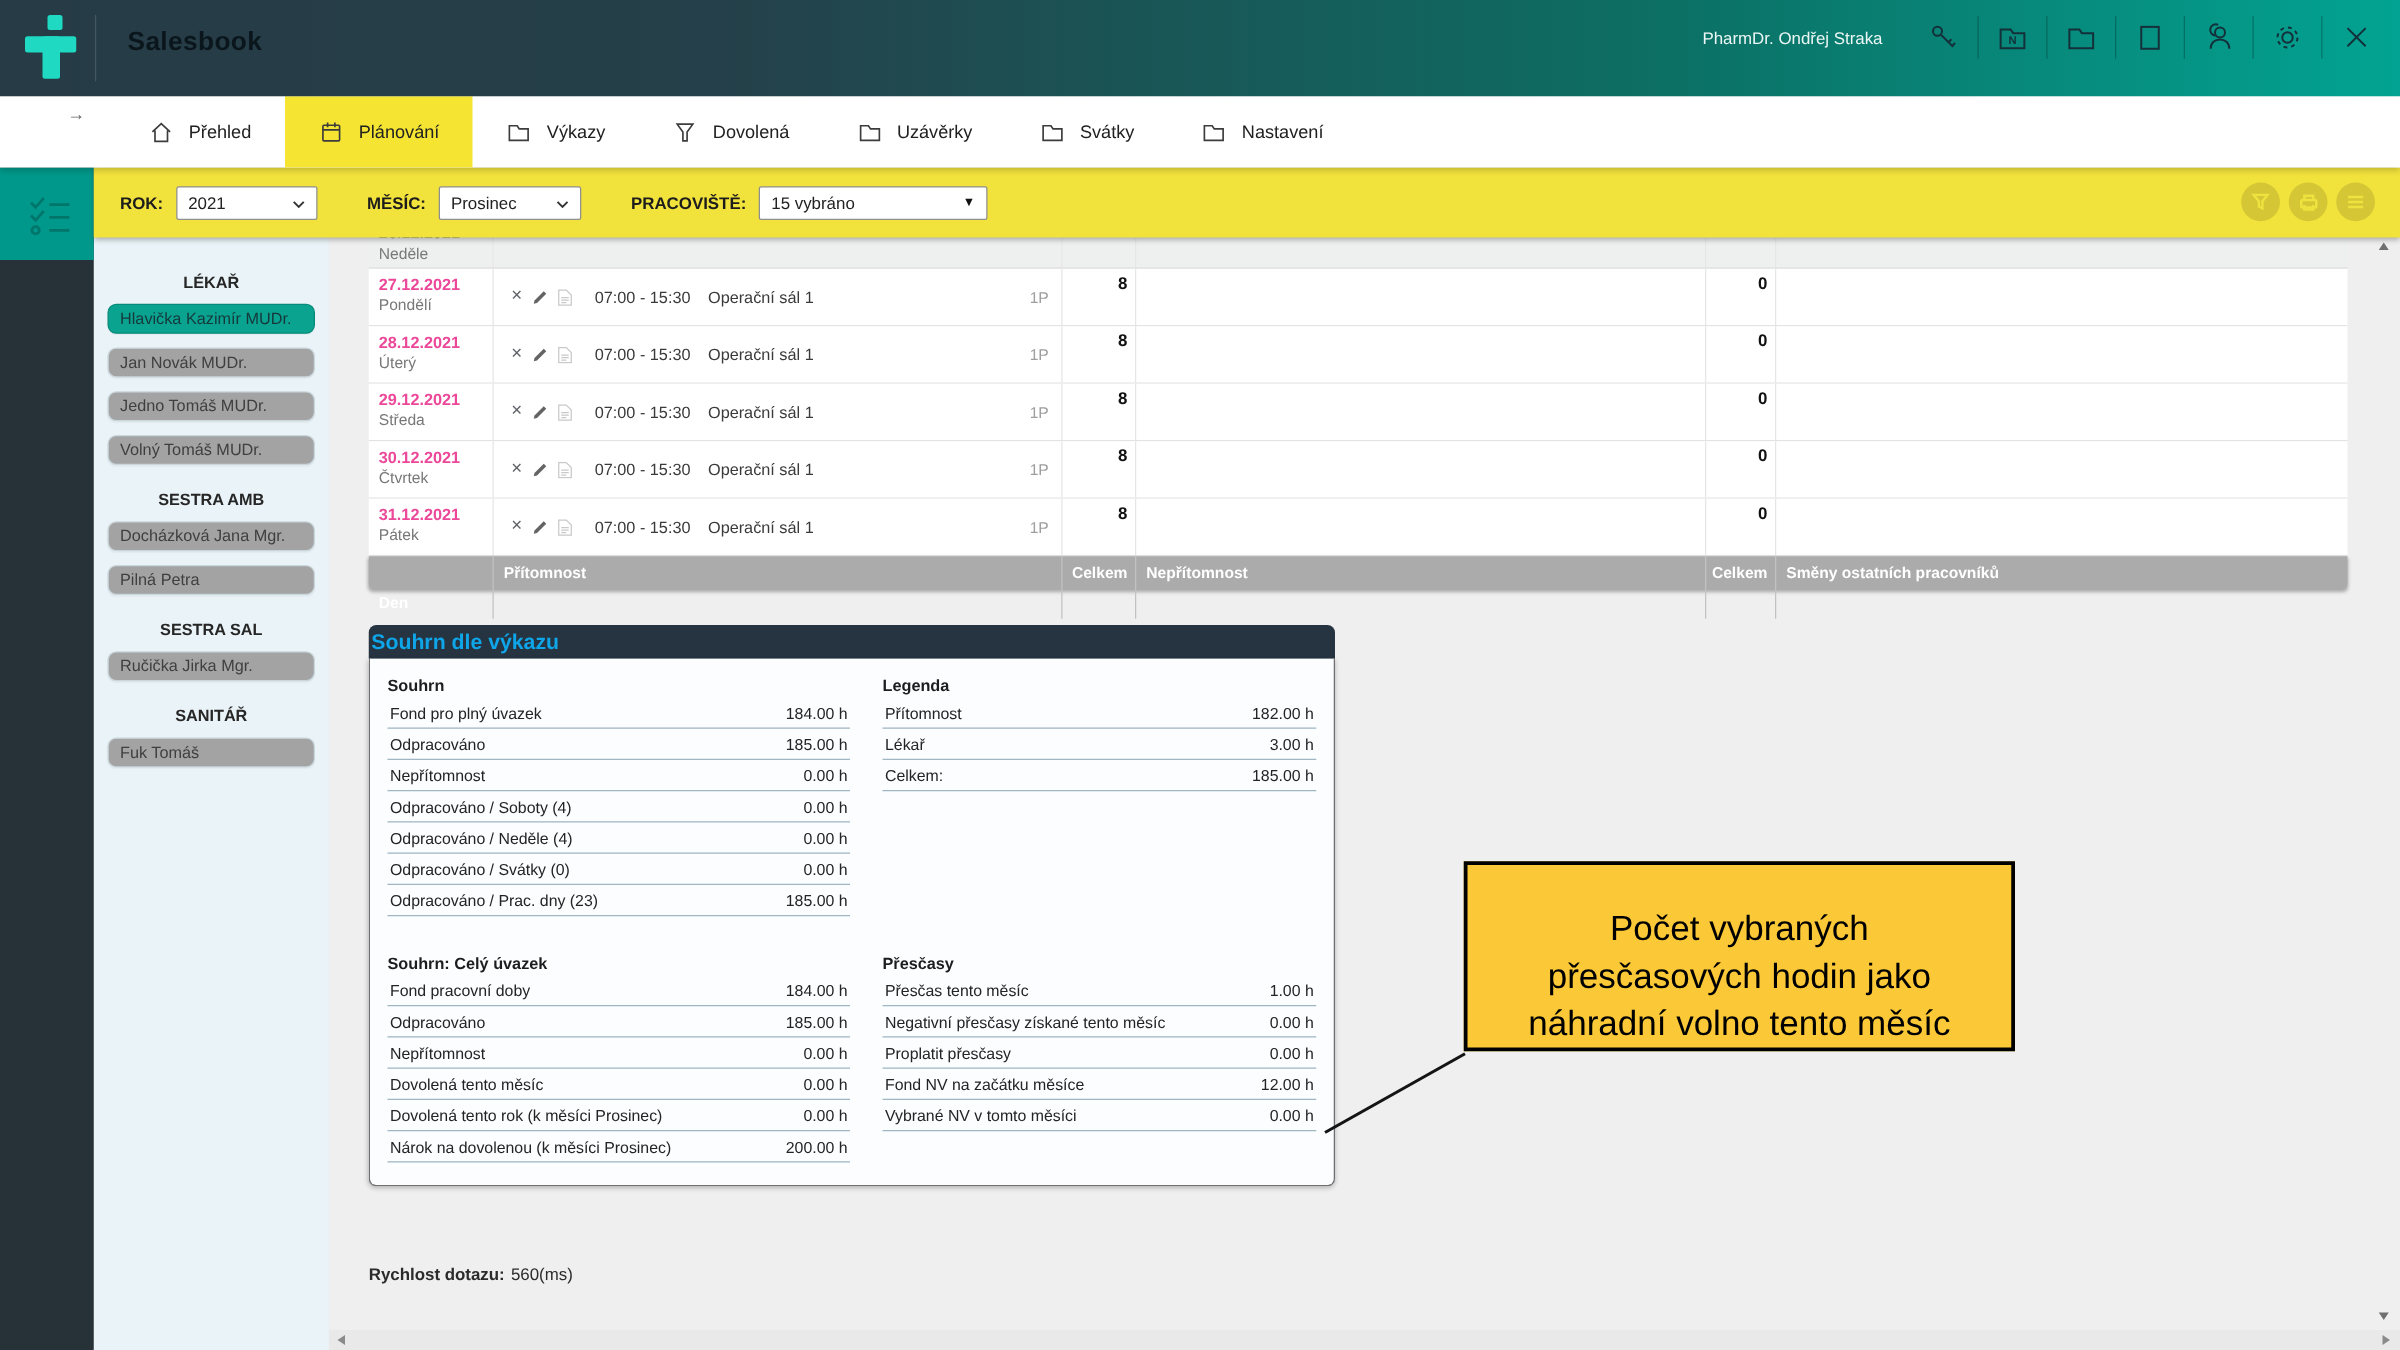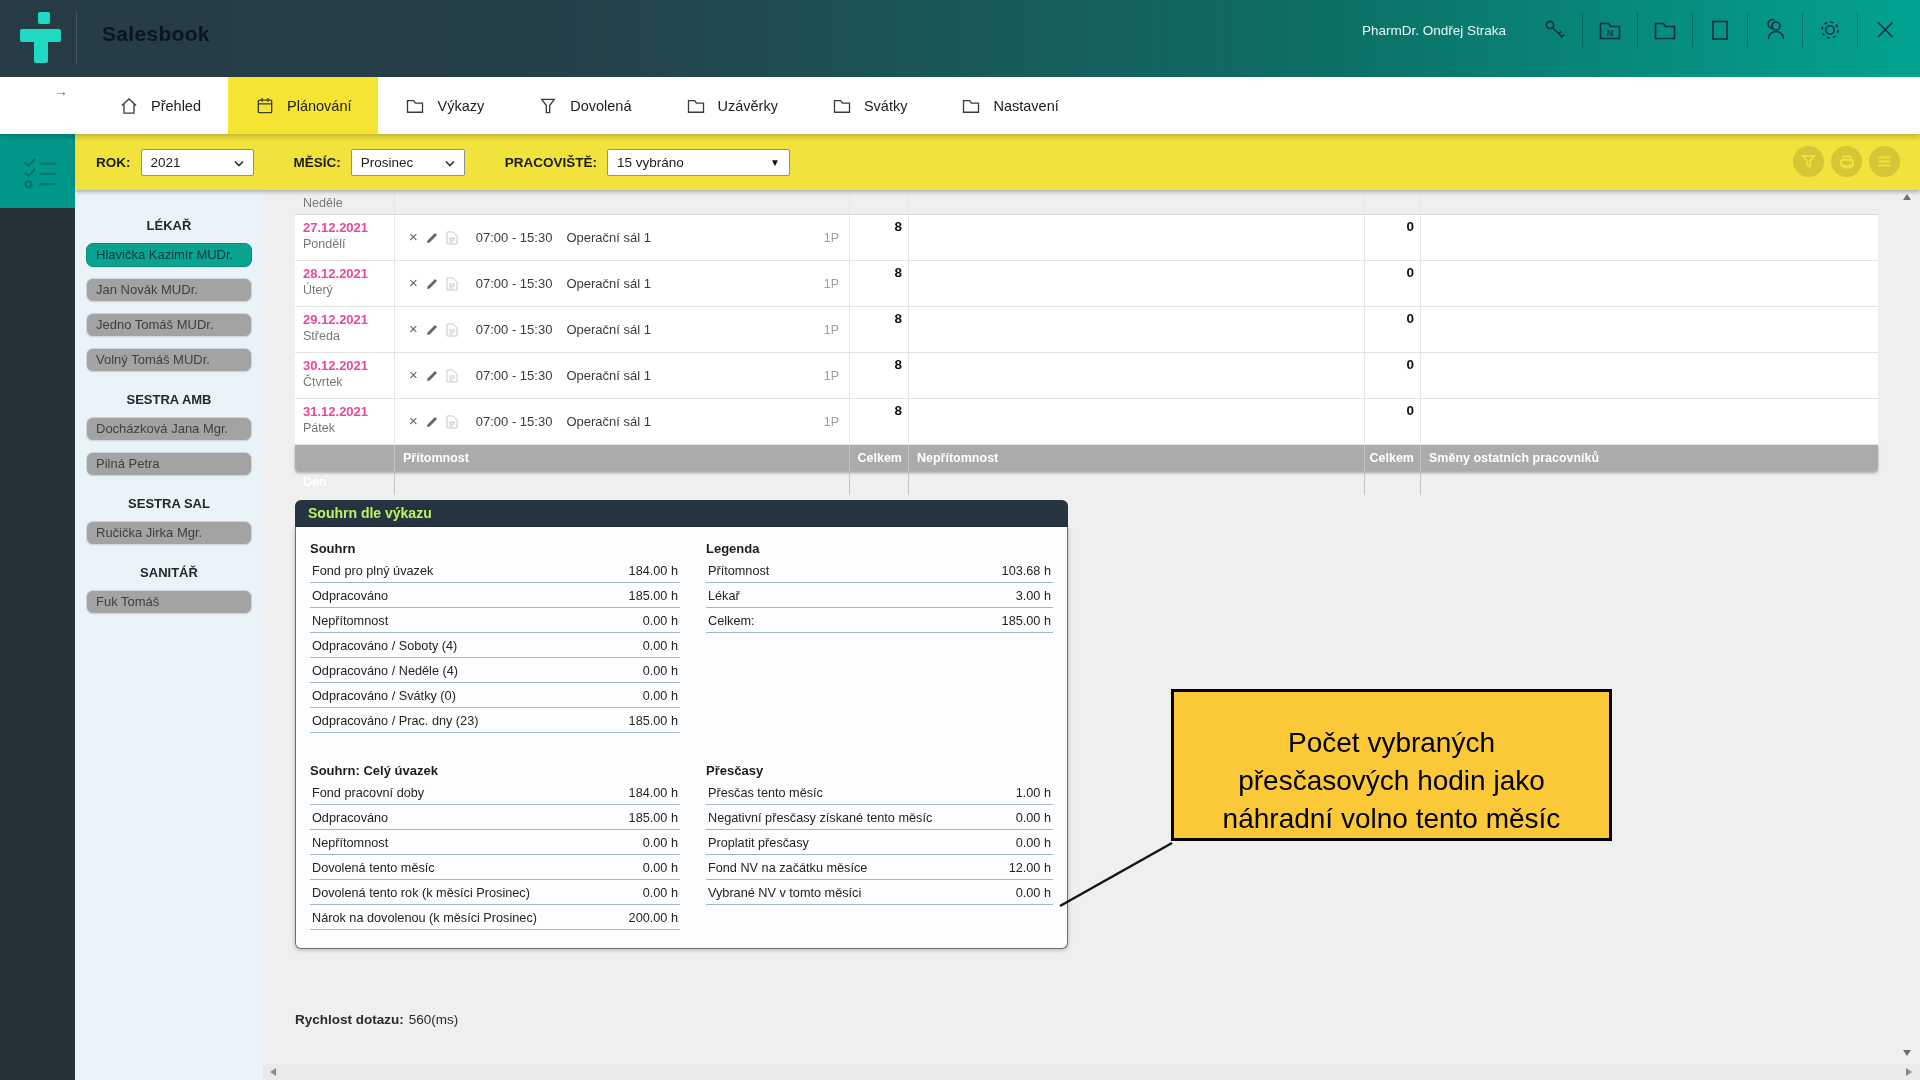--- a/index.html
+++ b/index.html
@@ -80,22 +80,22 @@
   .pcell { overflow:hidden; }
   .pdate { position:absolute; top:-12px; left:8px; font-size:13px; font-weight:bold; color:#212121; }
   .pday { position:absolute; top:6px; left:8px; font-size:12.5px; color:#787878; }
   .tfooter { background:#ababab; height:26px; border-radius:0 0 4px 4px; box-shadow:0 2px 3px rgba(0,0,0,0.3); }
   .fcell { color:#fff; font-weight:bold; font-size:12.5px; line-height:26px; padding-left:8px; border-left:1px solid #c2c2c2; }
   .fcell:first-child { border-left:none;margin-top:24px; }
   .fcell.r { text-align:right; padding-right:6px; padding-left:0; }
 
   
   .panel { position:absolute; left:32px; top:310px; width:773px; }
-  .panel-header { height:27px; background:#263441; border-radius:6px 6px 0 0; color:#bef264; font-weight:bold;
-    font-size:14px; line-height:27px; padding-left:13px; }
+  .panel-header { height:27px; background:#263441; border-radius:6px 6px 0 0; color:#0ea5e9; font-weight:bold;
+    font-size:17px; line-height:27px; padding-left:2px; }
   .panel-body { background:#fbfdfe; border:1px solid #6f6f6f; border-top:none; border-radius:0 0 6px 6px;
     padding:4px 14px 18px; box-shadow:0 1px 4px rgba(0,0,0,0.25);
     display:grid; grid-template-columns:370px 1fr; column-gap:26px; row-gap:20px; }
   .sec-title { font-size:13px; font-weight:bold; color:#1d1d1d; margin:10px 0 2px; }
   .srow { display:flex; justify-content:space-between; font-size:12.7px; color:#242424;
     padding:6px 2px 4px; border-bottom:1px solid #9fb6c3; }
   .sv { white-space:nowrap; }
 
   
   .annotation { position:absolute; left:908px; top:499px; width:441px; height:152px; background:#fbc937;
@@ -492,21 +492,21 @@
             </div>
           <div class="srow">
               <span class="sl">Odpracováno / Prac. dny (23)</span>
               <span class="sv">185.00 h</span>
             </div>
         </div>
         <div>
           <div class="sec-title">Legenda</div>
           <div class="srow">
               <span class="sl">Přítomnost</span>
-              <span class="sv">103.68 h</span>
+              <span class="sv">182.00 h</span>
             </div>
           <div class="srow">
               <span class="sl">Lékař</span>
               <span class="sv">3.00 h</span>
             </div>
           <div class="srow">
               <span class="sl">Celkem:</span>
               <span class="sv">185.00 h</span>
             </div>
         </div>

